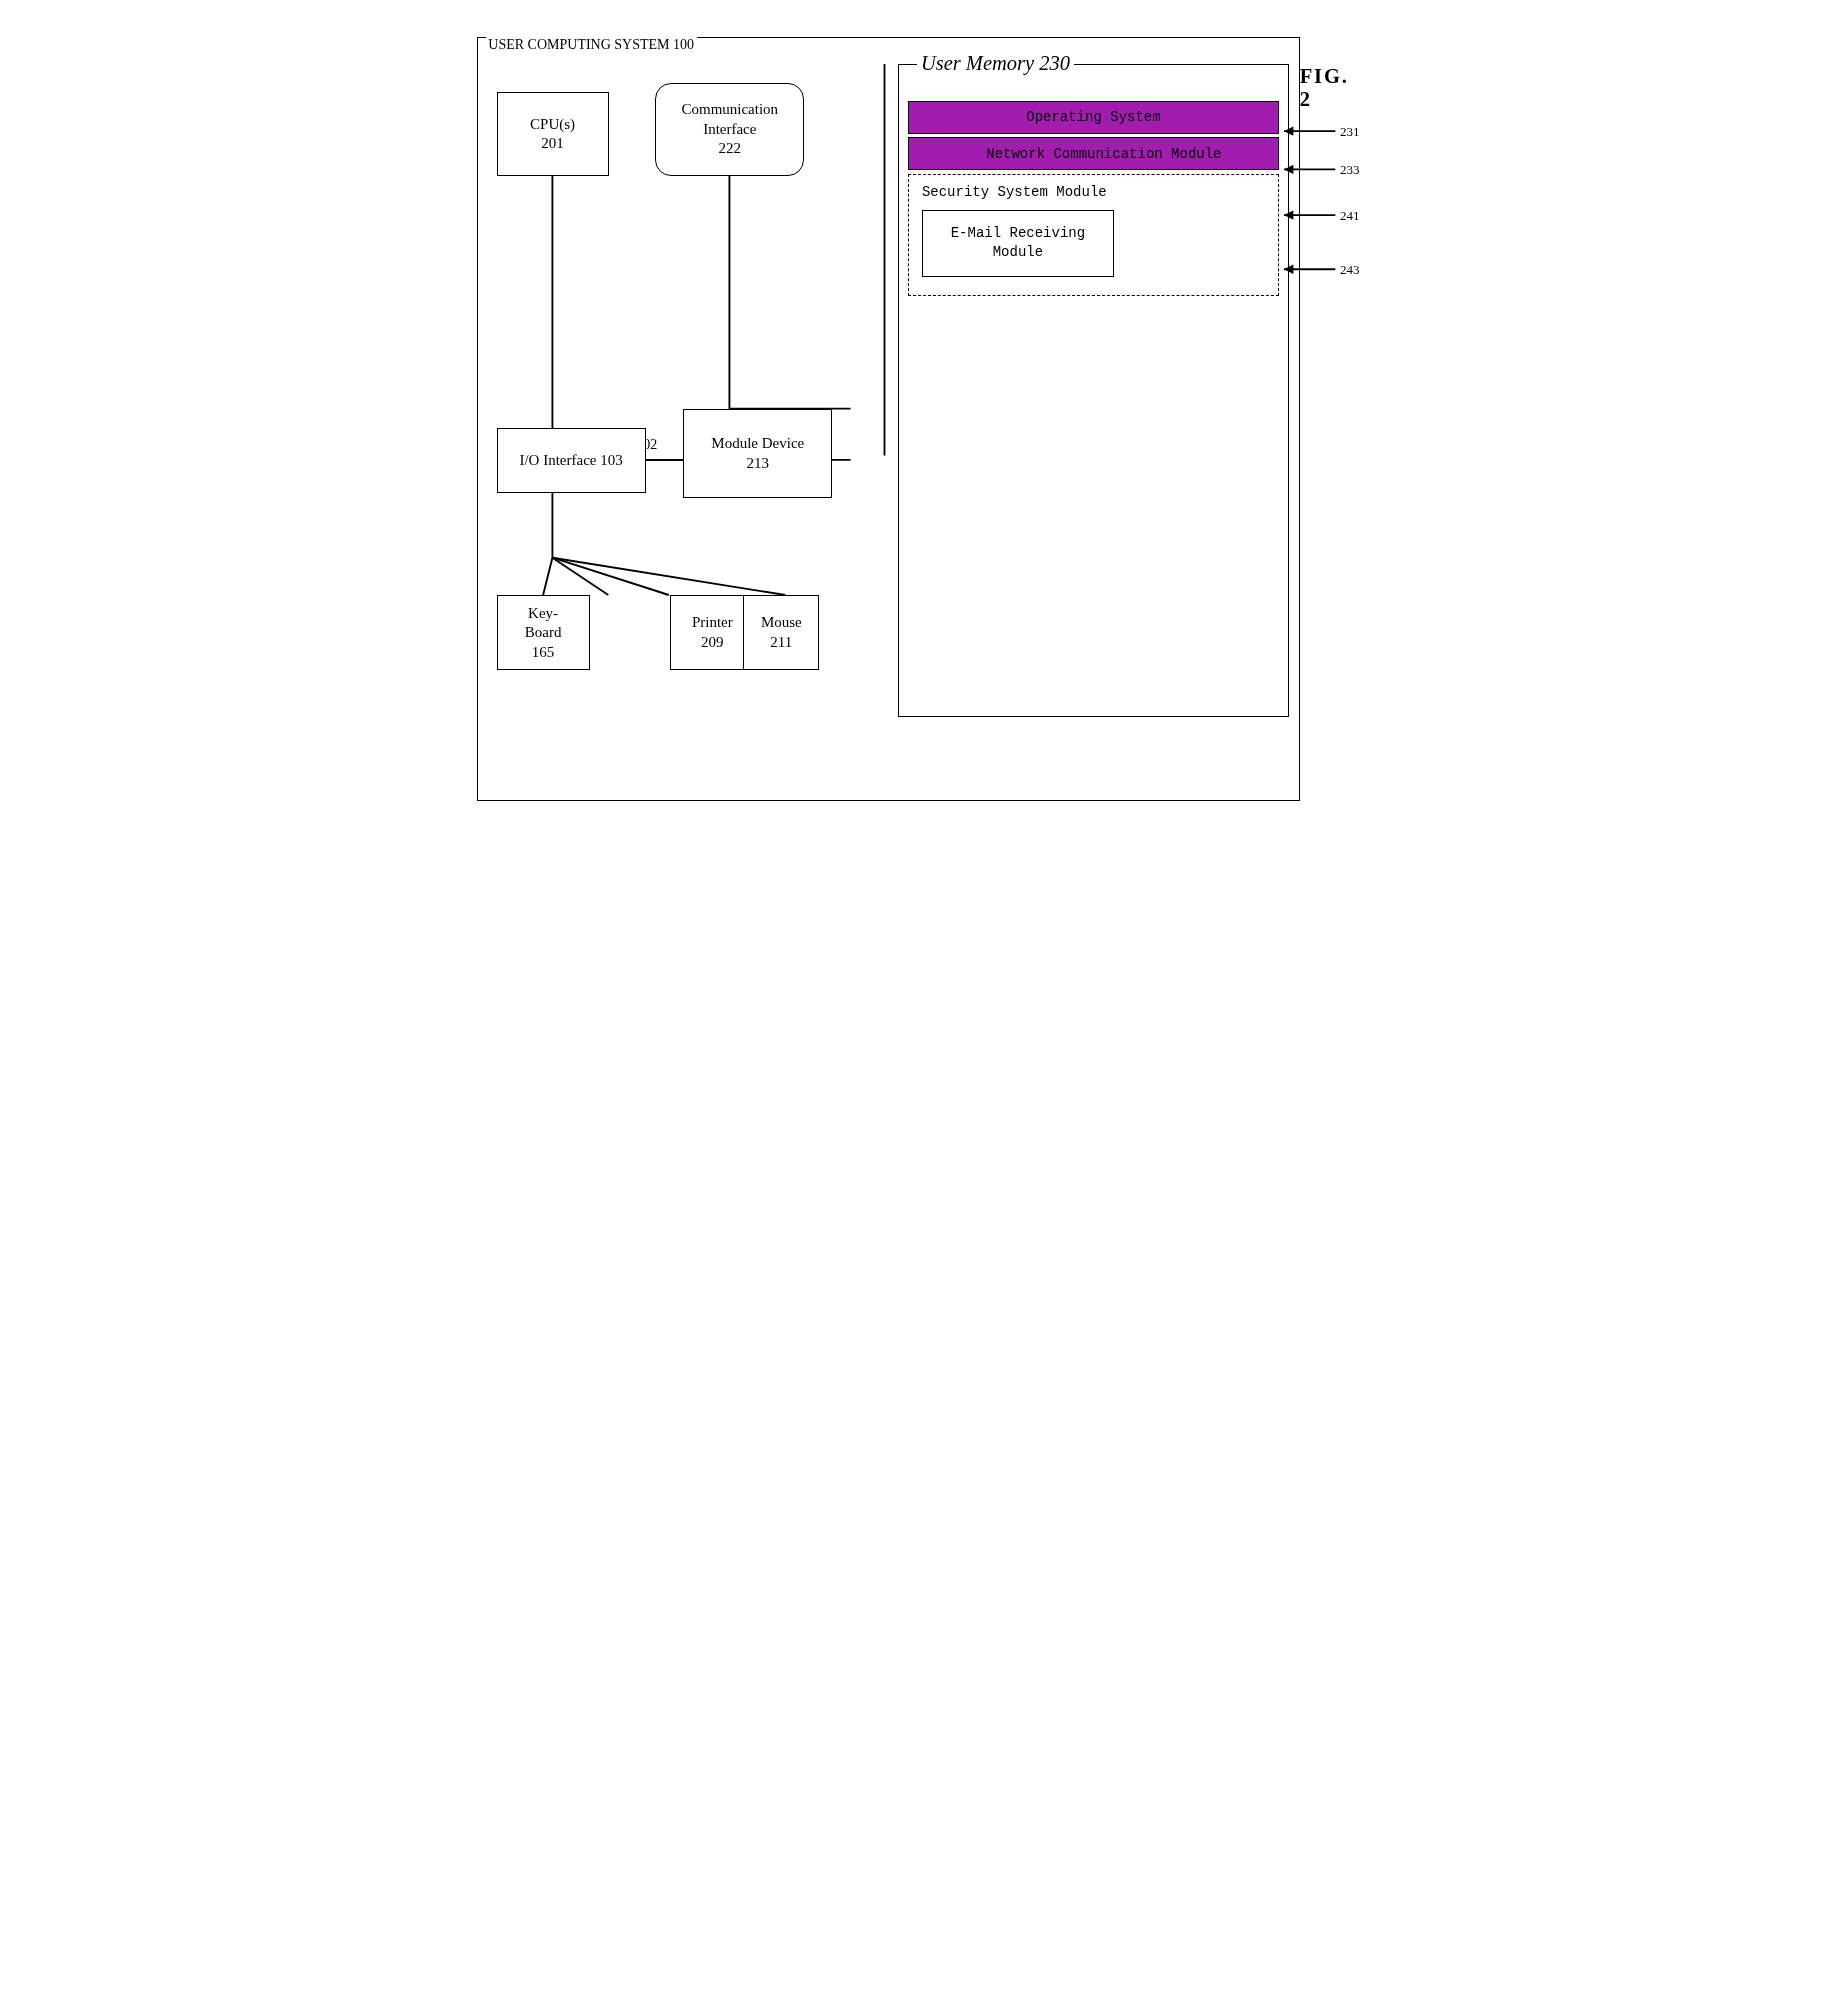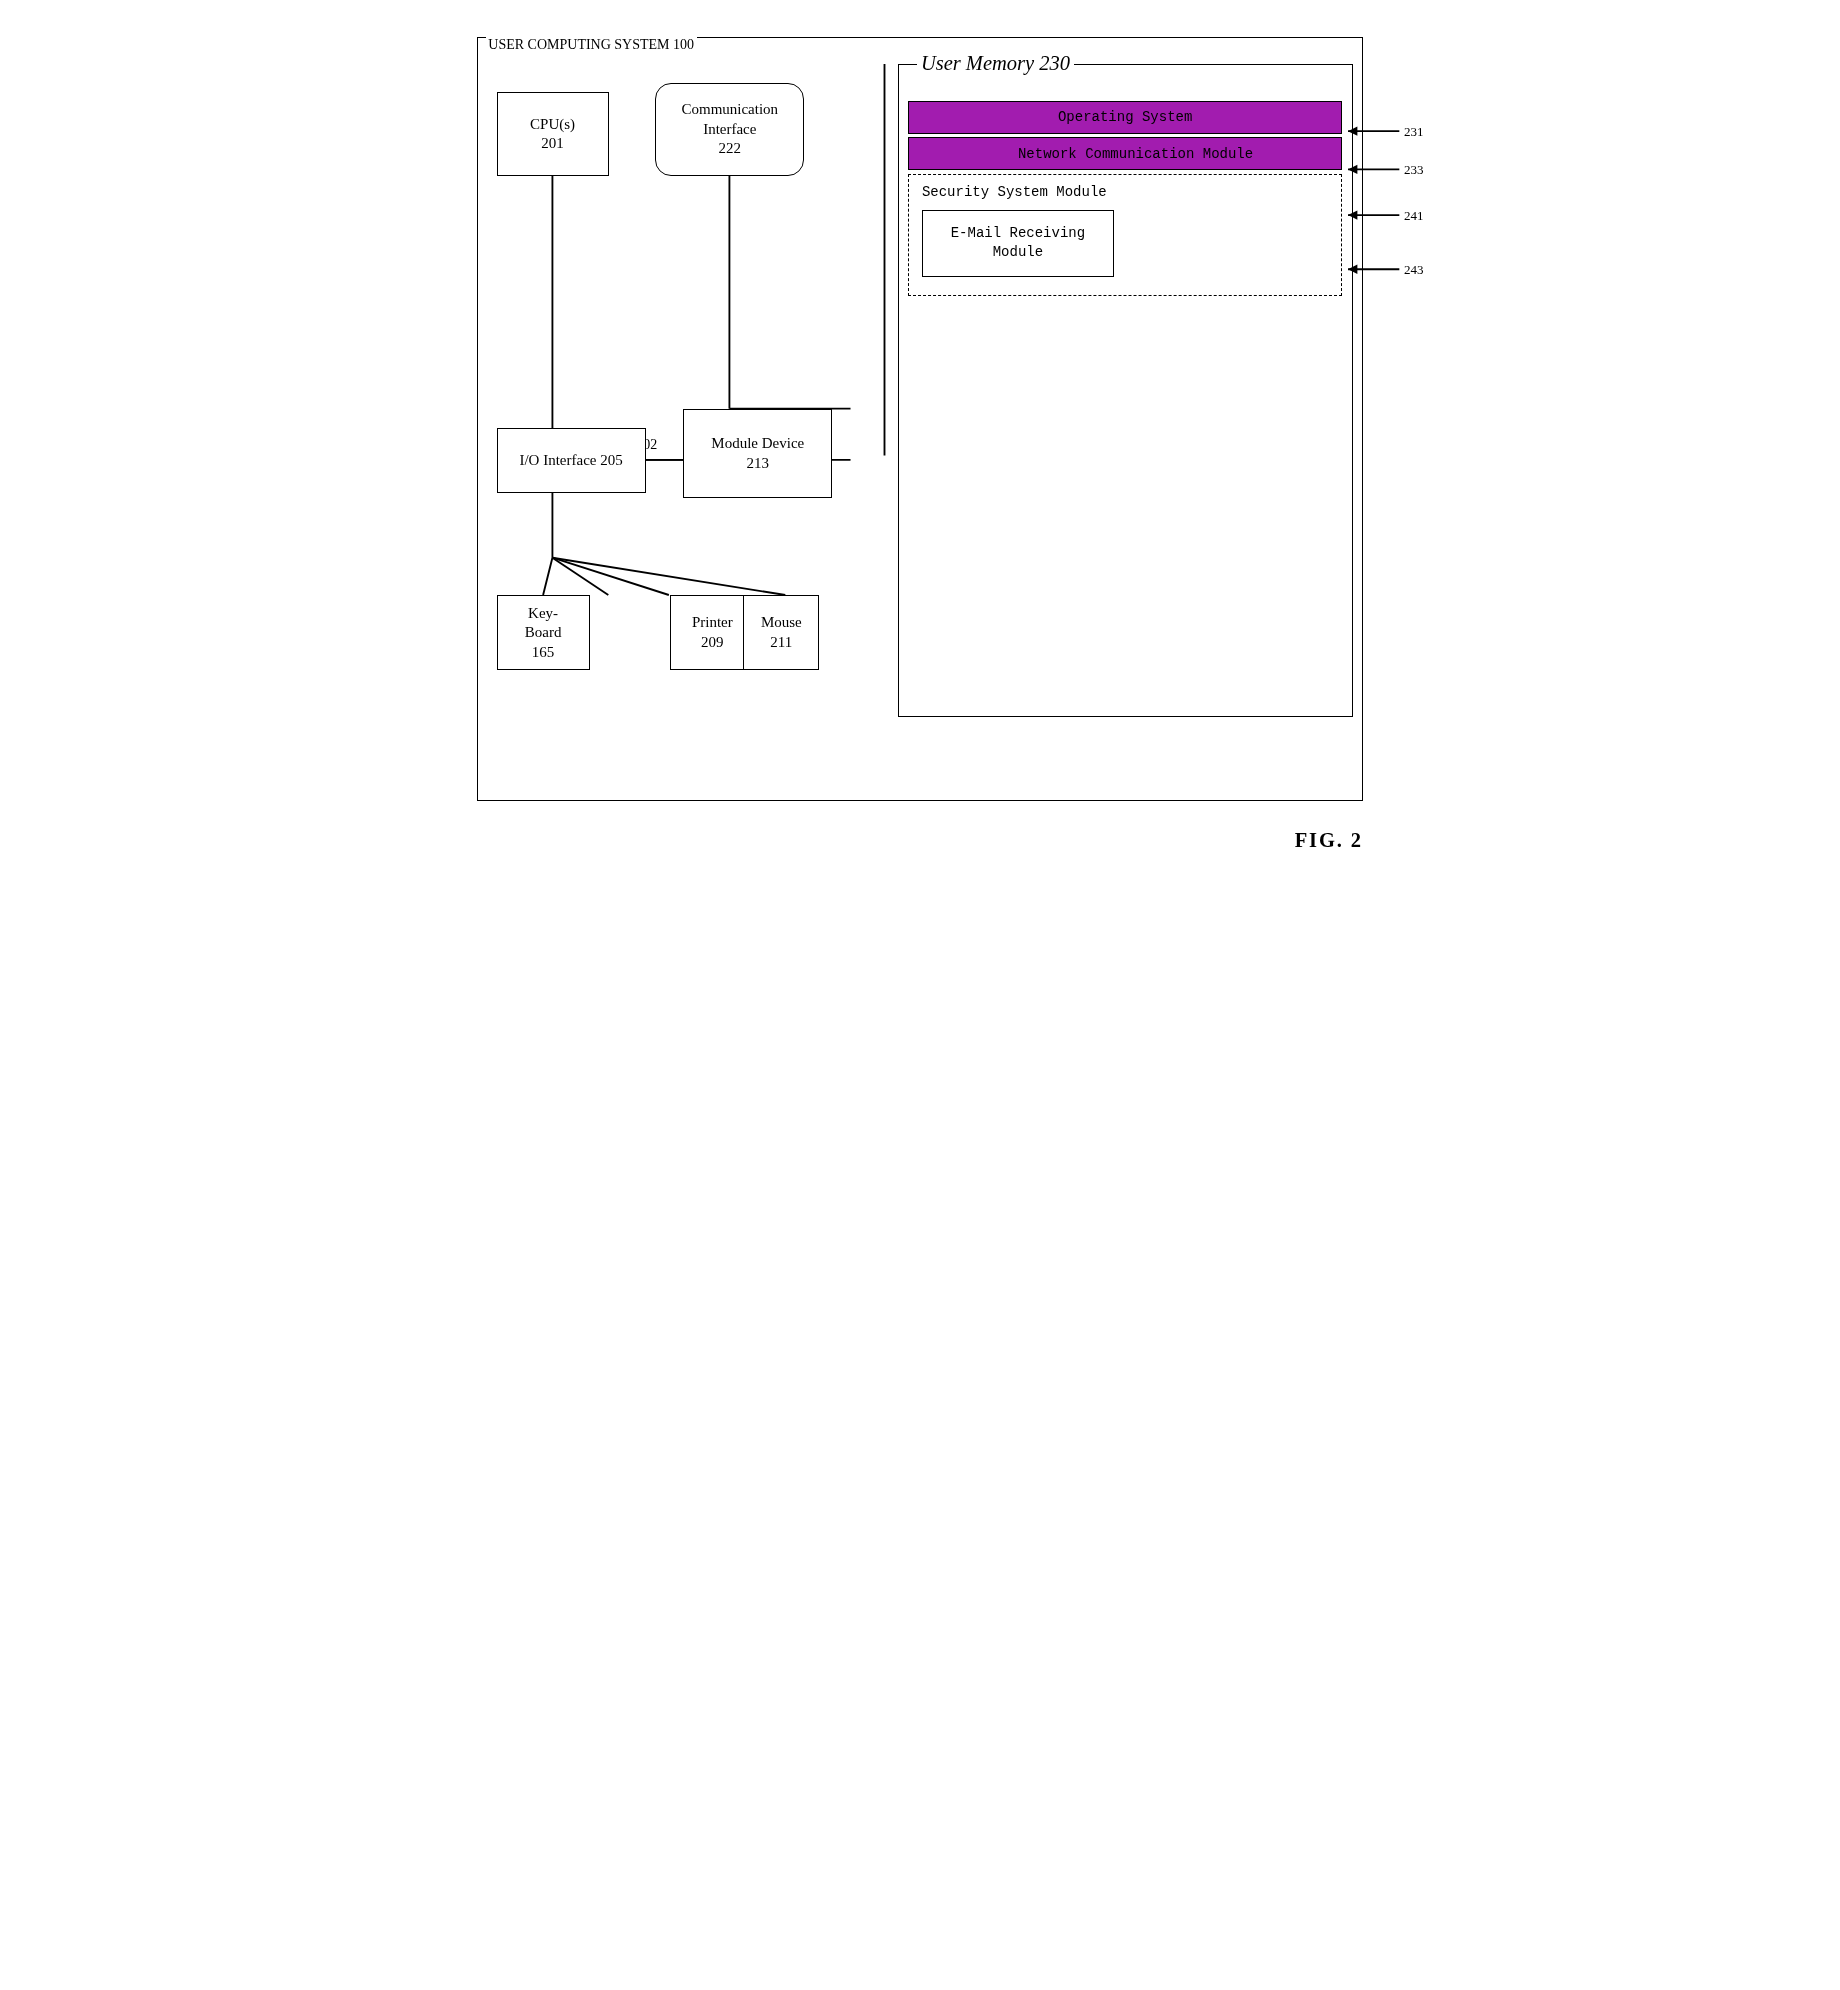--- a/index.html
+++ b/index.html
@@ -9,22 +9,22 @@
       display: flex;
       flex-direction: column;
       align-items: center;
       padding: 37px 18.6px 56px;
       min-height: 100vh;
     }
 
     .diagram-wrapper {
       width: 886px;
       display: flex;
-      flex-direction: column;
-      align-items: flex-end;
+      flex-direction: row;
+      align-items: flex-start;
     }
 
     
     .outer-box {
       border: 1.9px solid #000;
       width: 886px;
       min-height: 764px;
       position: relative;
       padding: 9.3px;
       background: #fff;
@@ -262,21 +262,21 @@
 
         <div class="box comm-box">
           <span>Communication</span>
           <span>Interface</span>
           <span>222</span>
         </div>
 
         <span class="bus-label" style="top: 373px; left: 149px;">202</span>
 
         <div class="box io-box">
-          <span>I/O Interface 205</span>
+          <span>I/O Interface 103</span>
         </div>
 
         <div class="box display-box">
           <span>Module Device</span>
           <span>213</span>
         </div>
 
         <div class="box keyboard-box">
           <span>Key-</span>
           <span>Board</span>

